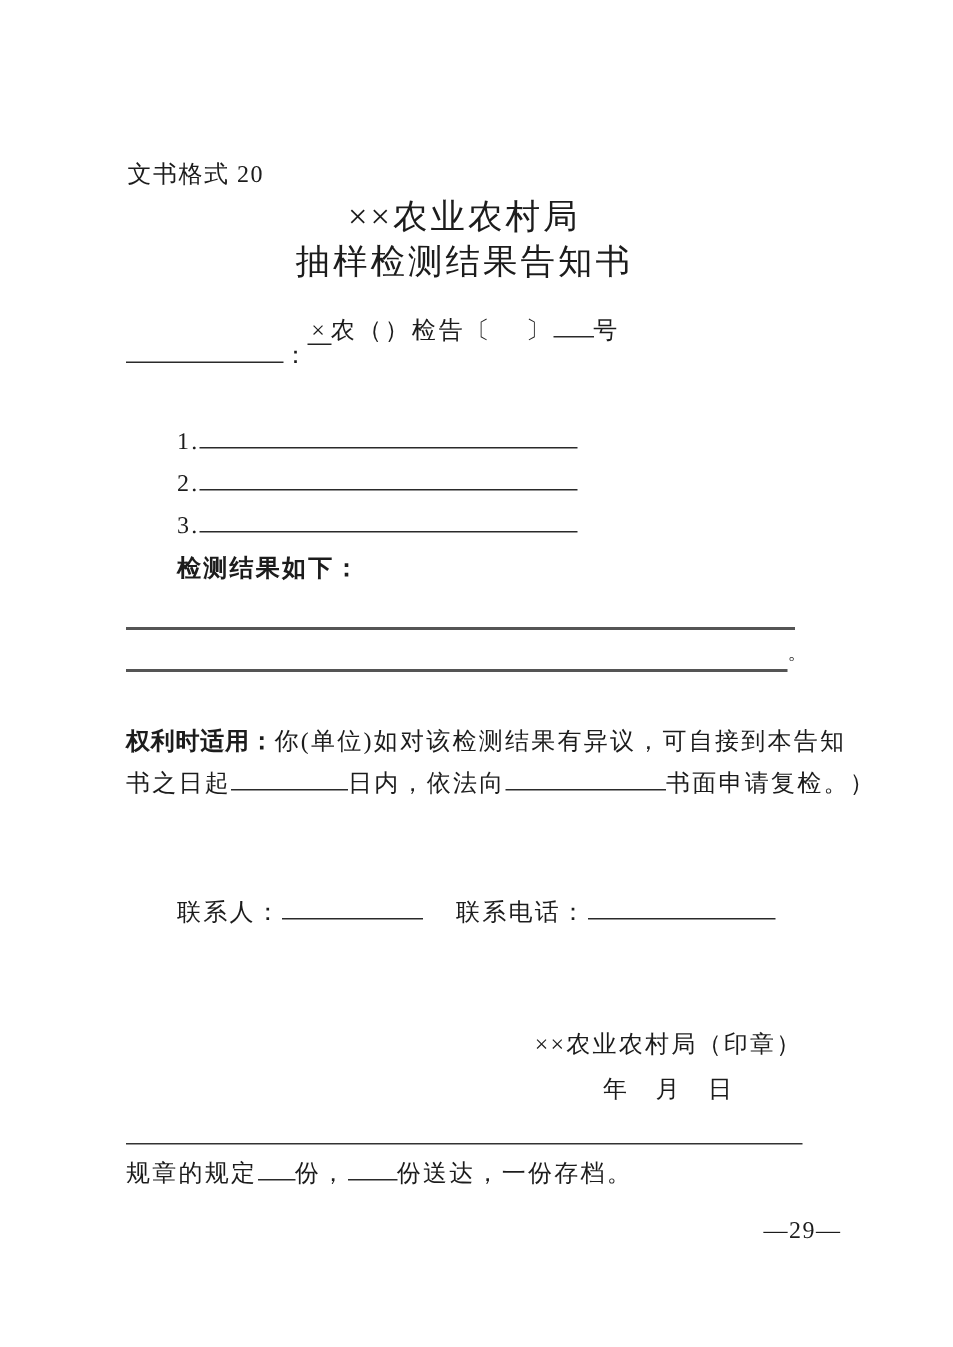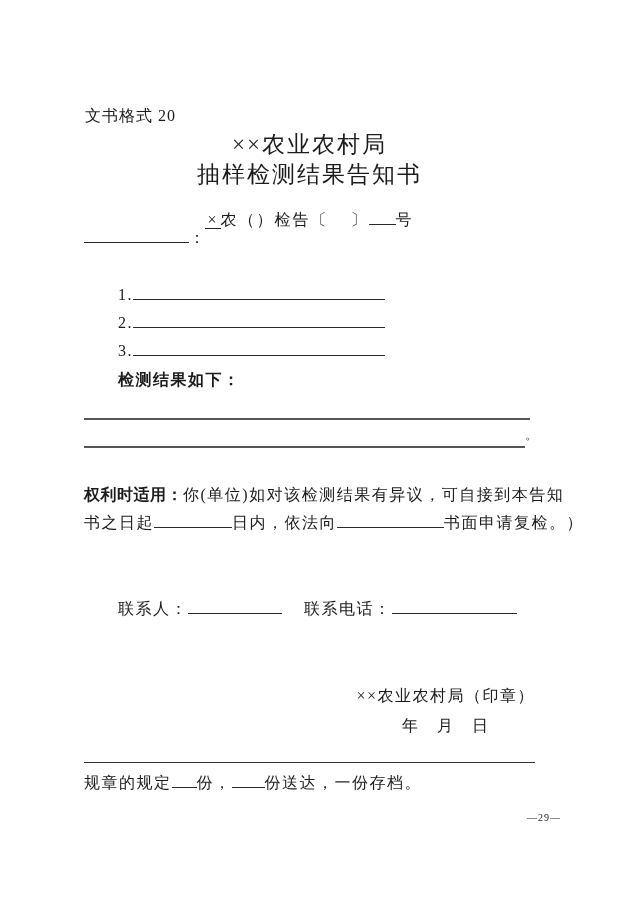--- a/index.html
+++ b/index.html
@@ -41,21 +41,21 @@
   .recheck2{left:84px;top:484px;}
   .recheck3{left:84px;top:512px;}
   .attach{left:84px;top:570px;}
   .contact{left:84px;top:598px;}
   .contact-gap{display:inline-block;width:22px;}
   .signature{right:100px;top:686px;text-align:center;}
   .signature .org{font-size:16px;letter-spacing:1.5px;}
   .signature .date{font-size:16px;letter-spacing:1.5px;margin-top:9px;}
   .foot-divider{left:84px;top:762px;width:451px;border-top:1.5px solid #333;height:0;}
   .footnote{left:84px;top:772px;}
-  .pagenum{right:74px;top:812px;font-size:10px;letter-spacing:1px;}
+  .pagenum{right:74px;top:812px;font-size:16px;letter-spacing:1px;}
 </style>
 </head>
 <body>
 
 <div class="page">
 
   <div class="abs doc-format">文书格式 20</div>
 
   <div class="abs center-box title title1">××农业农村局</div>
   <div class="abs center-box title title2">抽样检测结果告知书</div>

